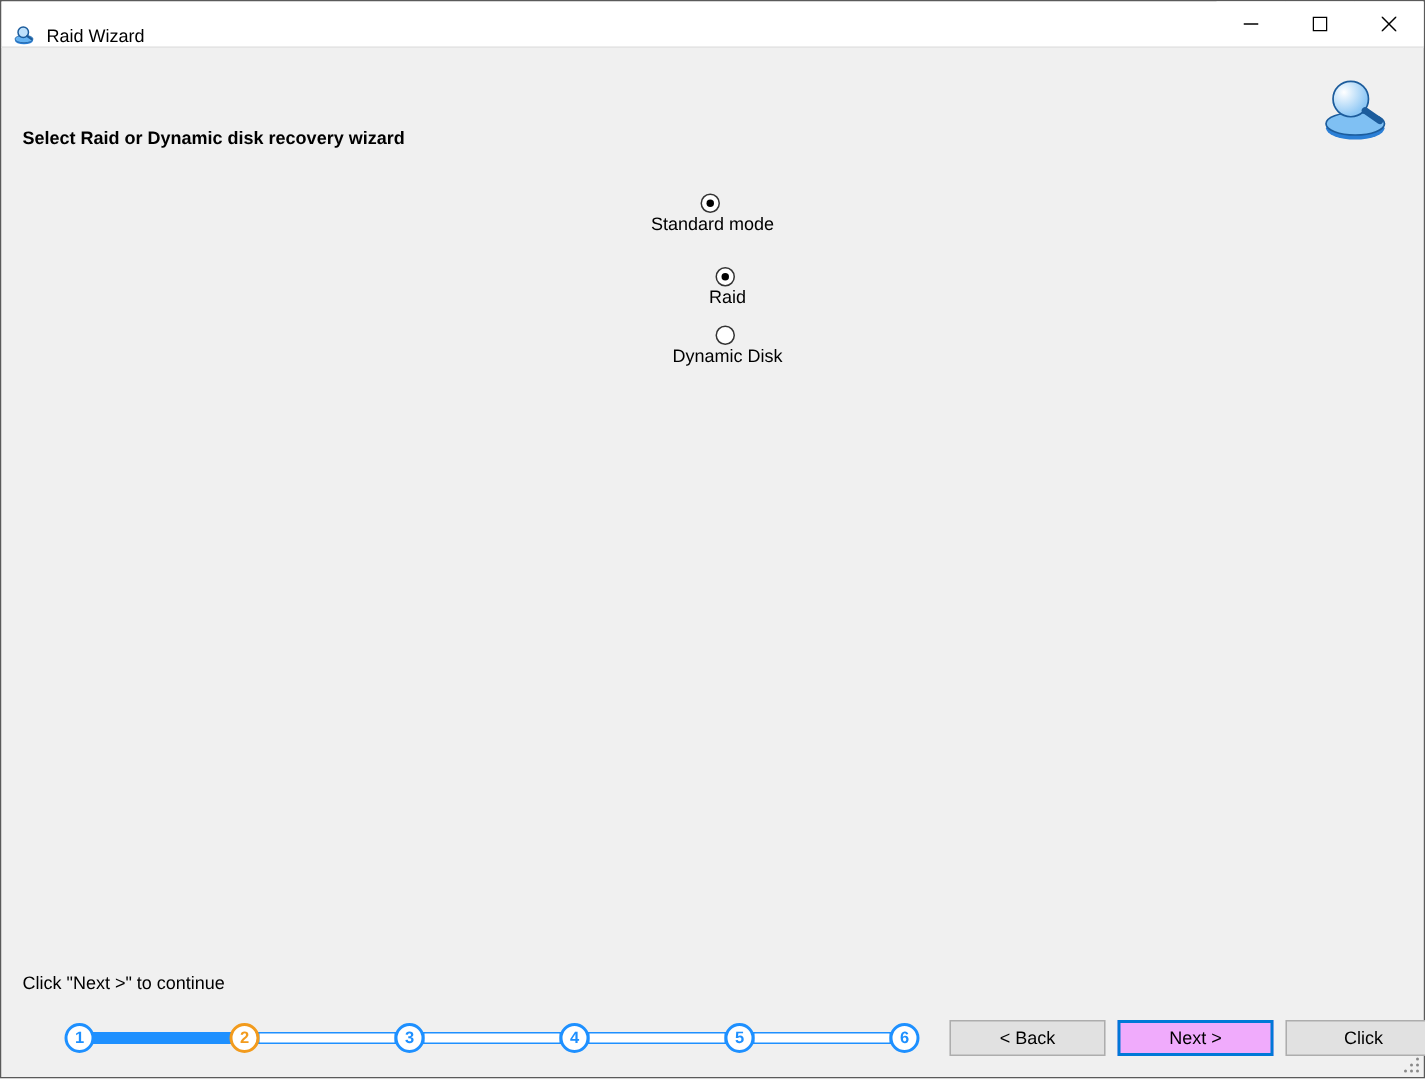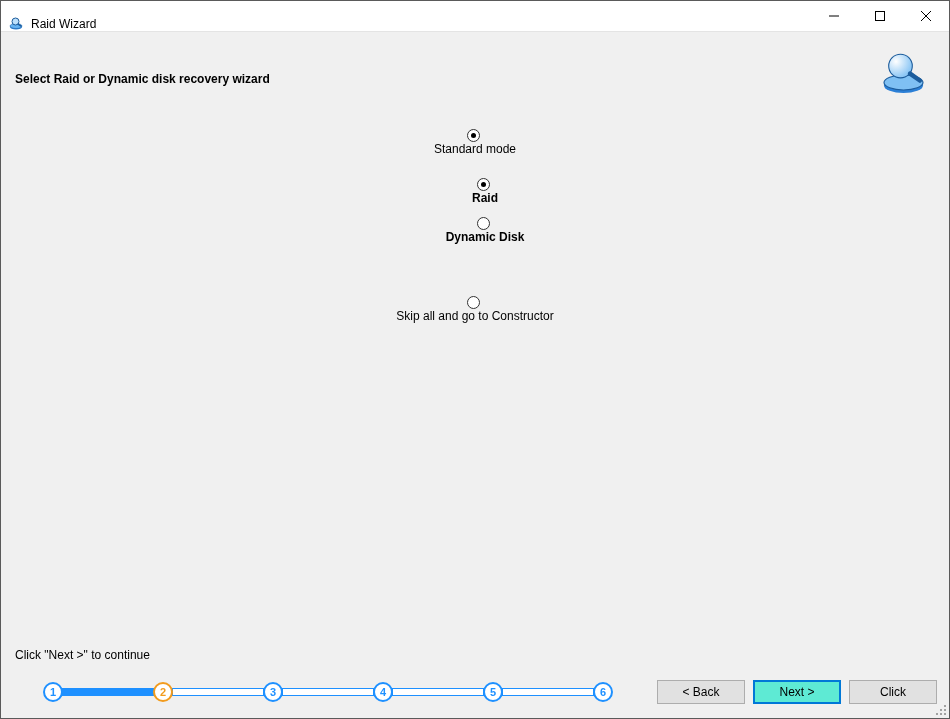--- a/index.html
+++ b/index.html
@@ -4,43 +4,43 @@
   <style>
     * { box-sizing: border-box; margin: 0; padding: 0; }
     html, body { width: 950px; height: 719px; font-family: "Segoe UI", Tahoma, sans-serif; font-size: 12px; color: #000; background: #fff; overflow: hidden; }
     .window { width: 950px; height: 719px; display: flex; flex-direction: column; border: 1px solid #5a5a5a; background: #fff; }
     .titlebar { height: 30px; display: flex; align-items: flex-end; padding-left: 8px; background: #fff; }
     .titlebar .title { margin-left: 6px; font-size: 12px; }
     .app-icon { width: 16px; height: 16px; display: inline-block; }
     .win-controls { margin-left: auto; display: flex; height: 100%; }
     .win-btn { width: 46px; height: 30px; display: flex; align-items: center; justify-content: center; background: #fff; }
     .content { flex: 1; background: #f0f0f0; border-top: 1px solid #e4e4e4; padding: 0; position: relative; display: flex; flex-direction: column; }
-    .header-row { display: flex; align-items: center; padding: 26px 14px 0 14px; gap: 34px; }
+    .header-row { display: flex; align-items: flex-end; padding: 26px 14px 0 14px; gap: 34px; }
     .header-row h1 { font-size: 12px; font-weight: bold; }
     .wizard-logo { margin-left: auto; margin-right: 6px; margin-top: -10px; }
     .body { padding: 30px 20px 0 20px; }
     .radio-row { display: flex; align-items: center; margin-bottom: 12px; flex-direction: column; }
-    .radio-row.sub { margin-left: 20px; margin-bottom: 14px; font-weight: bold; }
+    .radio-row.sub { margin-left: 20px; margin-bottom: 14px; }
     .radio-row.sub + .radio-row.sub { margin-top: -2px; text-align: right; }
     .radio-outer { width: 13px; height: 13px; border: 1px solid #333; border-radius: 50%; background: #fff; display: flex; align-items: center; justify-content: center; margin-right: 4px; flex-shrink: 0; }
     .radio-outer .dot { width: 5px; height: 5px; border-radius: 50%; background: #000; display: none; }
     .radio-outer.checked .dot { display: block; }
     .section-gap { height: 38px; }
     .footer { margin-top: auto; padding: 0 12px 14px 12px; }
     .hint { font-size: 12px; margin-bottom: 18px; margin-left: 2px; }
     .footer-row { display: flex; align-items: center; }
     .stepper { display: flex; align-items: center; flex: 1; position: relative; height: 22px; margin-left: 30px;}
     .step-circle { width: 20px; height: 20px; border-radius: 50%; border: 2px solid #1e90ff; background: #fff; display: flex; align-items: center; justify-content: center; font-size: 11px; font-weight: bold; color: #1e90ff; z-index: 2; position: relative; }
     .step-circle.active-1 { border-color: #1e90ff; color: #1e90ff; }
     .step-circle.active-2 { border-color: #f29b1d; color: #f29b1d; }
     .segment { width: 92px; height: 8px; background: #fff; border: 1px solid #1e90ff; margin: 0 -1px; z-index: 1; }
     .segment.filled { background: #1e90ff; border-color: #1e90ff; }
     .btn-group { display: flex; gap: 8px; margin-left: 20px; }
-    .btn { width: 88px; height: 24px; background: #e1e1e1; border: 1px solid #adadad; display: flex; align-items: center; justify-content: center; font-size: 12px; cursor: default; }
-    .btn.primary { border: 2px solid #0078d7; background: #5eead4; height: 24px; }
+    .btn { width: 104px; height: 24px; background: #e1e1e1; border: 1px solid #adadad; display: flex; align-items: center; justify-content: center; font-size: 12px; cursor: default; }
+    .btn.primary { border: 2px solid #0078d7; background: #f0abfc; height: 24px; }
     .resize-grip { position: absolute; right: 2px; bottom: 2px; width: 12px; height: 12px; }
   </style>
 </head>
 <body>
 
 <div class="window">
   <div class="titlebar">
     <span class="app-icon">
       <svg viewBox="0 0 32 32" width="16" height="16">
         <ellipse cx="14" cy="24" rx="12" ry="5" fill="#2b7fd6"></ellipse>
@@ -109,24 +109,20 @@
         <span>Raid</span>
       </div>
 
       <div class="radio-row sub">
         <span class="radio-outer"></span>
         <span>Dynamic Disk</span>
       </div>
 
       <div class="section-gap"></div>
 
-      <div class="radio-row">
-        <span class="radio-outer"></span>
-        <span>Skip all and go to Constructor</span>
-      </div>
     </div>
 
     <div class="footer">
       <div class="hint">Click "Next &gt;" to continue</div>
       <div class="footer-row">
         <div class="stepper">
           <span class="step-circle active-1">1</span>
           <span class="segment filled"></span>
           <span class="step-circle active-2">2</span>
           <span class="segment"></span>

